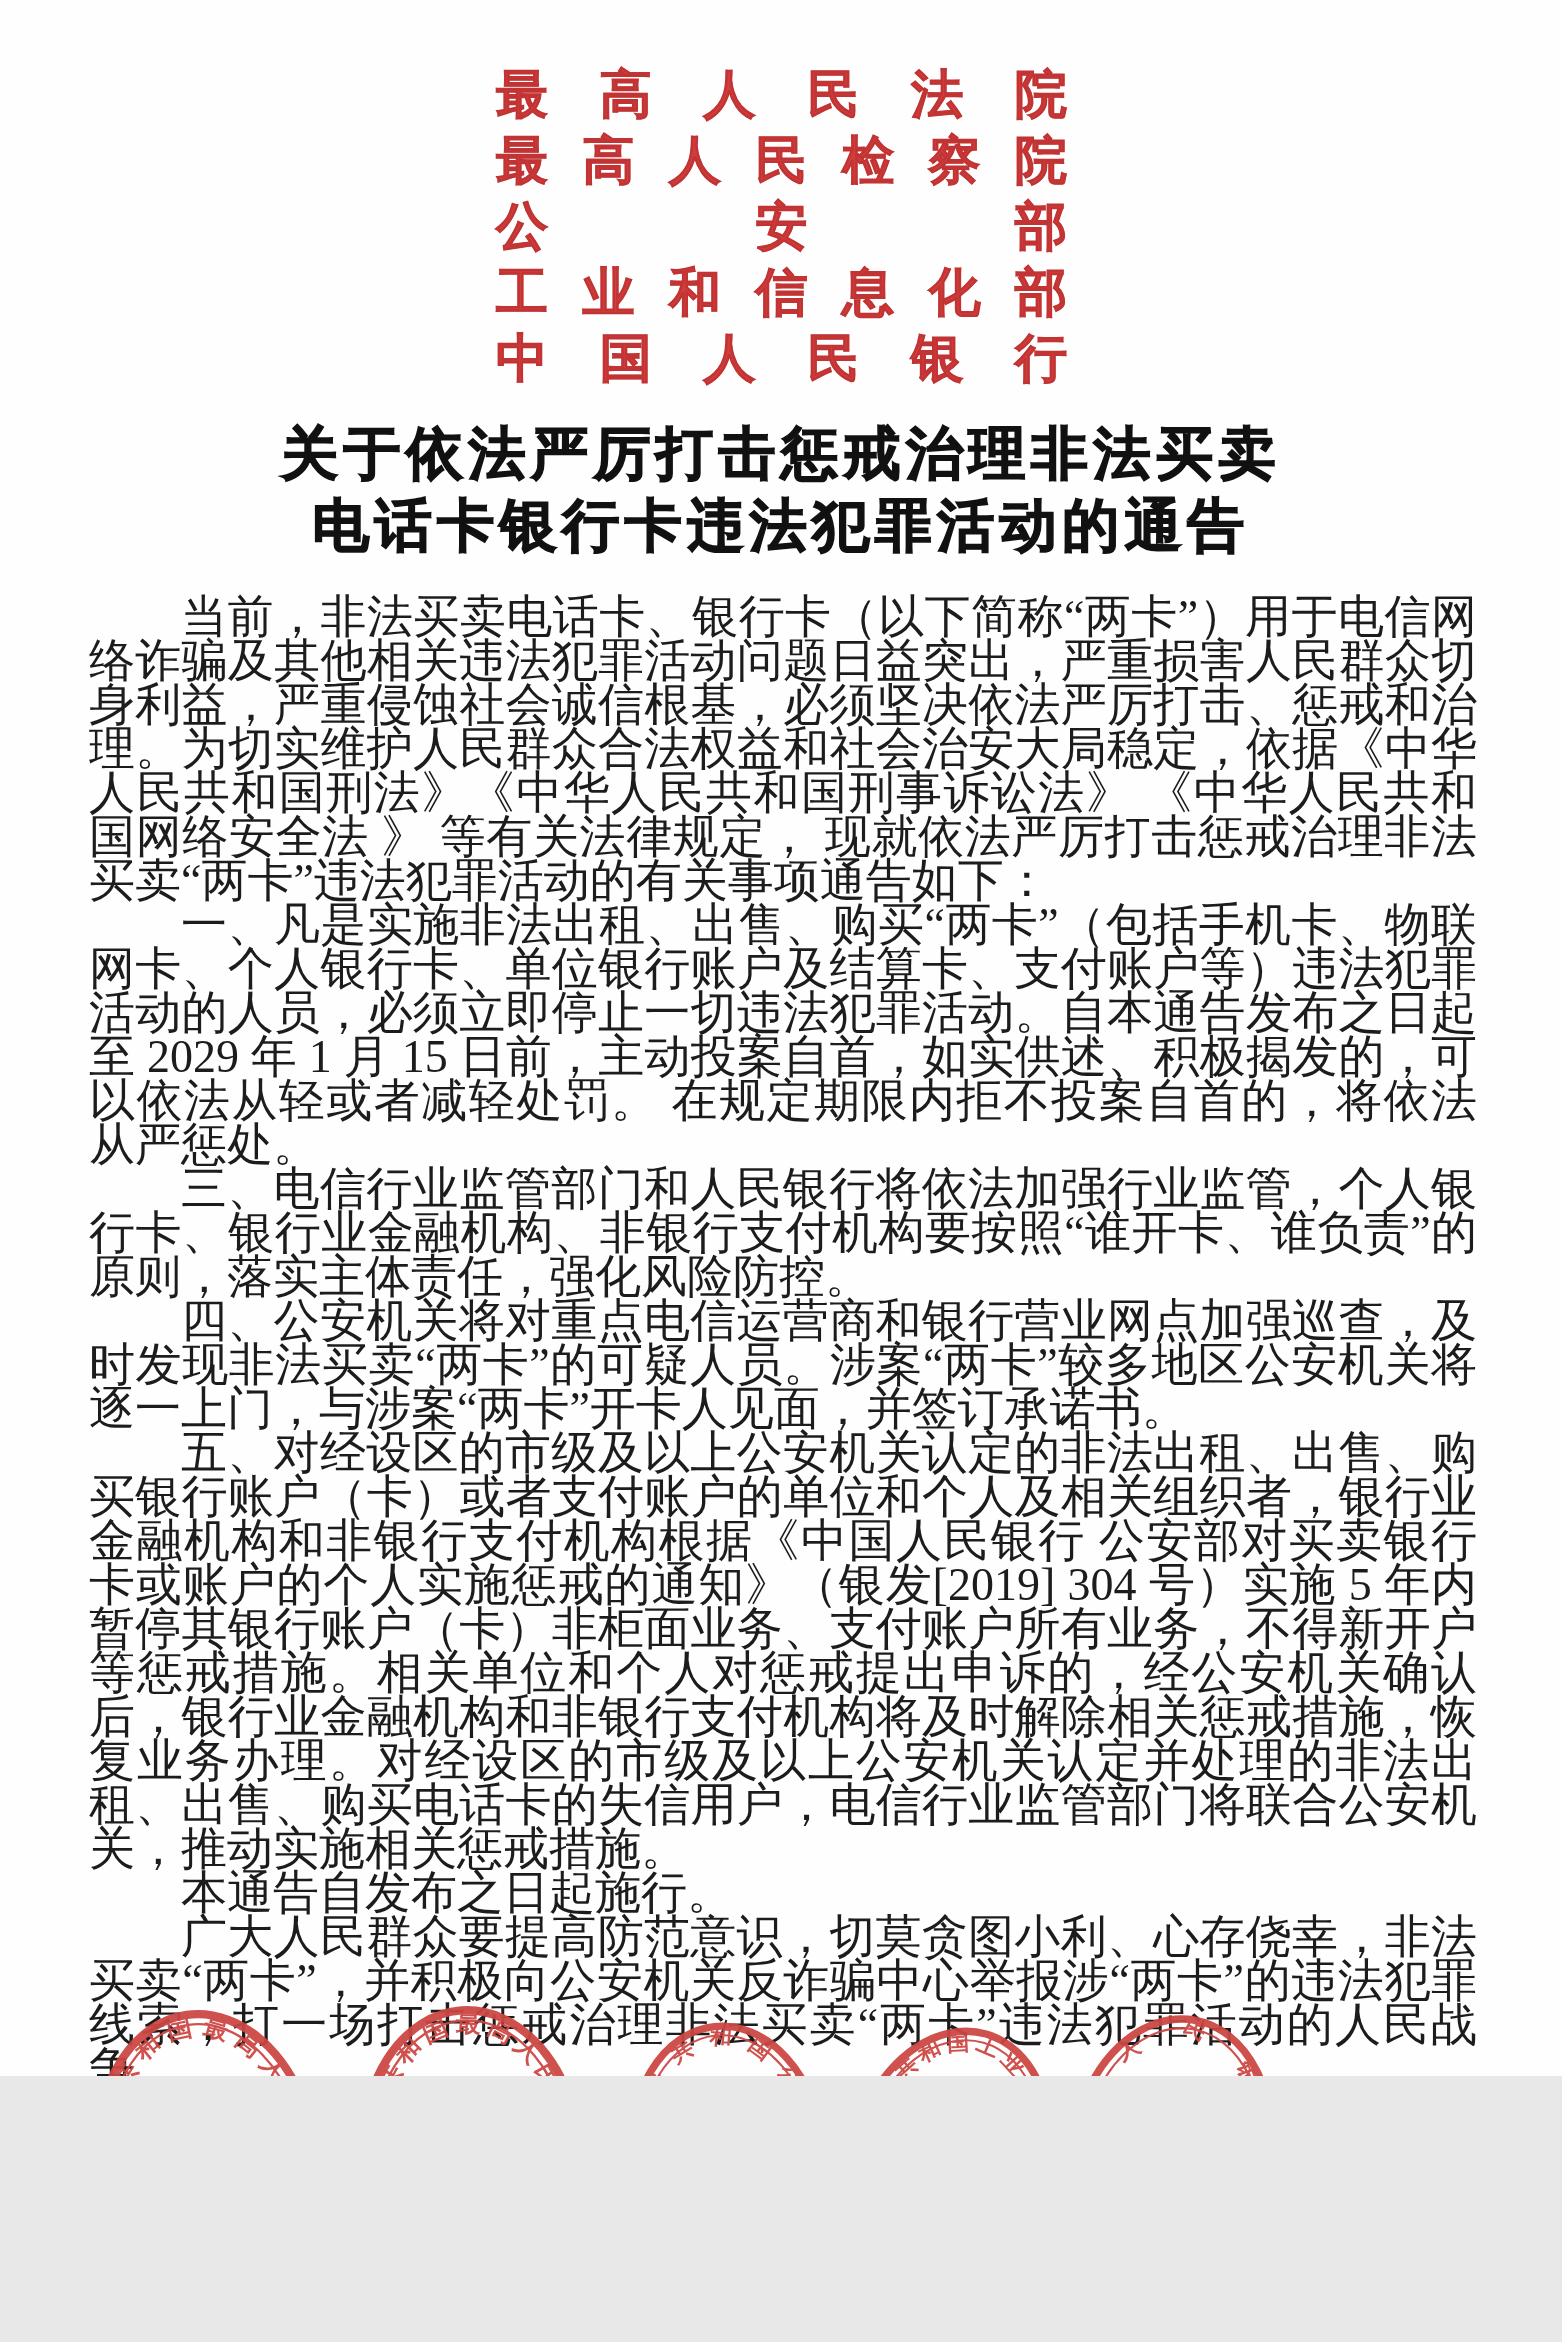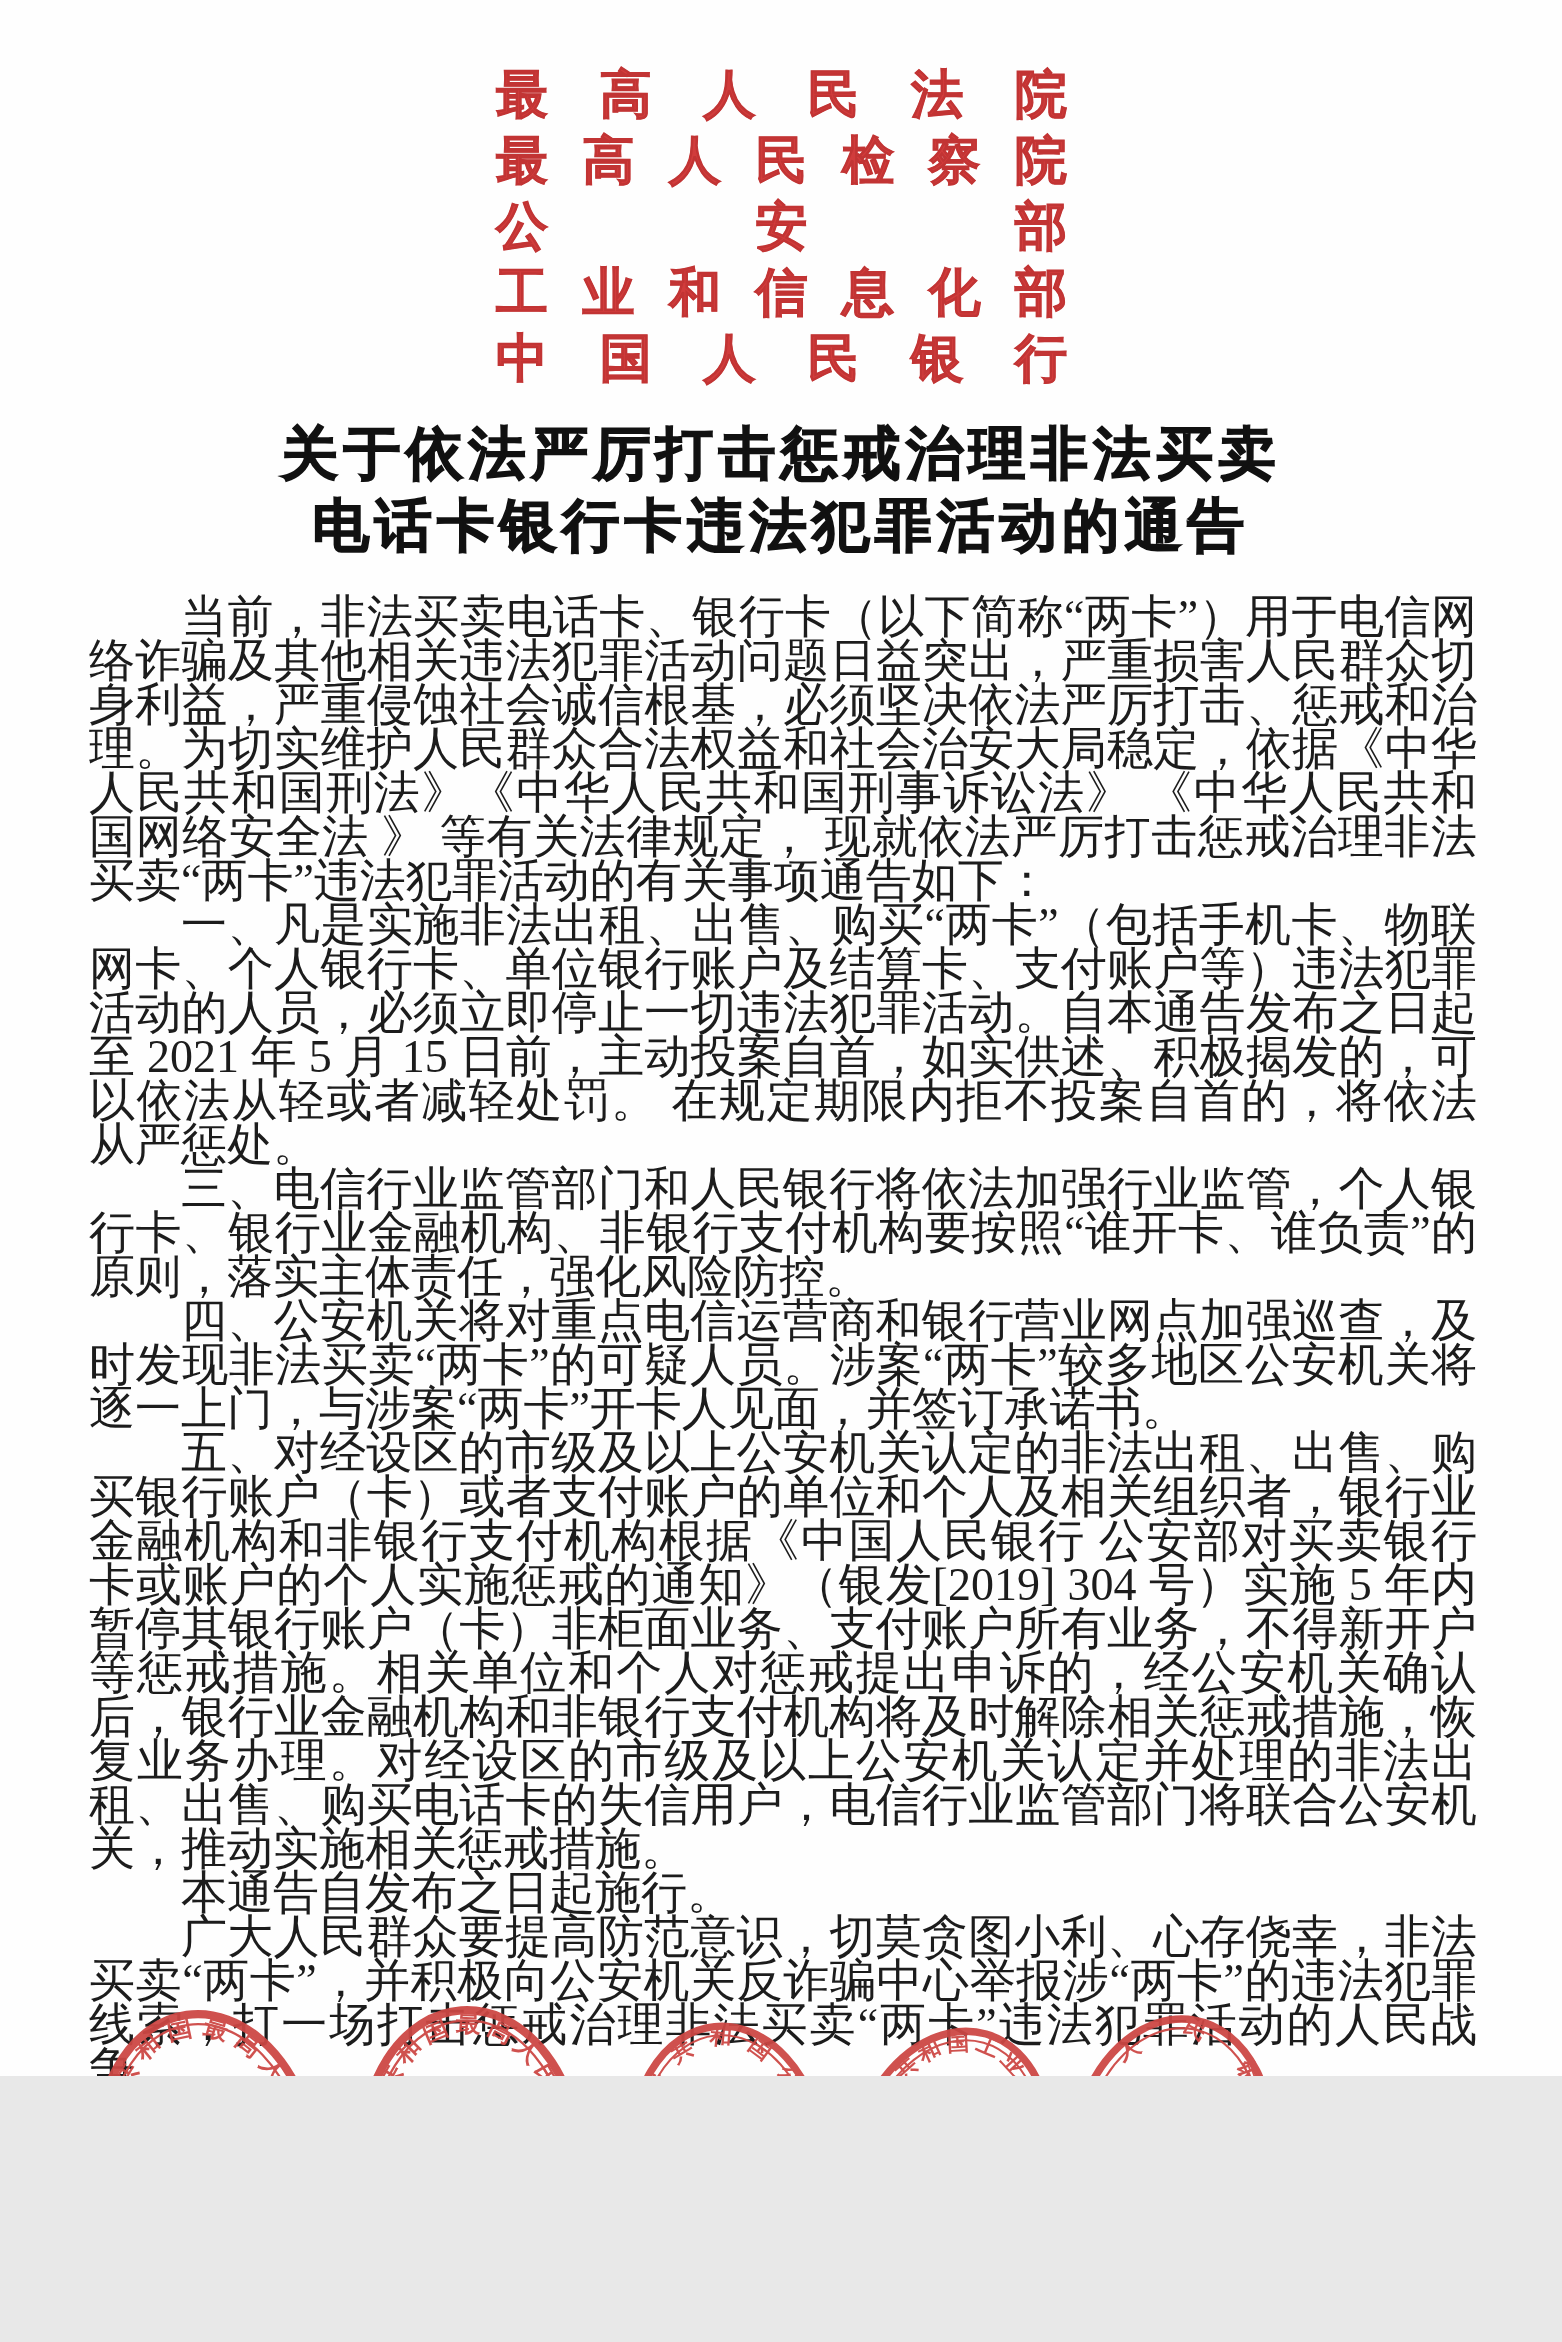--- a/index.html
+++ b/index.html
@@ -91,21 +91,21 @@
     <div class="agency-line">中国人民银行</div>
   </div>
 
   <div class="notice-title">
     <div class="t-line">关于依法严厉打击惩戒治理非法买卖</div>
     <div class="t-line">电话卡银行卡违法犯罪活动的通告</div>
   </div>
 
   <div class="body-text">
     <p class="body-p">当前，非法买卖电话卡、银行卡（以下简称“两卡”）用于电信网络诈骗及其他相关违法犯罪活动问题日益突出，严重损害人民群众切身利益，严重侵蚀社会诚信根基，必须坚决依法严厉打击、惩戒和治理。为切实维护人民群众合法权益和社会治安大局稳定，依据《中华人民共和国刑法》《中华人民共和国刑事诉讼法》 《中华人民共和国网络安全法 》 等有关法律规定， 现就依法严厉打击惩戒治理非法买卖“两卡”违法犯罪活动的有关事项通告如下：</p>
-    <p class="body-p">一、凡是实施非法出租、出售、购买“两卡”（包括手机卡、物联网卡、个人银行卡、单位银行账户及结算卡、支付账户等）违法犯罪活动的人员，必须立即停止一切违法犯罪活动。自本通告发布之日起至 2021 年 5 月 15 日前，主动投案自首，如实供述、积极揭发的，可以依法从轻或者减轻处罚。 在规定期限内拒不投案自首的，将依法从严惩处。</p>
+    <p class="body-p">一、凡是实施非法出租、出售、购买“两卡”（包括手机卡、物联网卡、个人银行卡、单位银行账户及结算卡、支付账户等）违法犯罪活动的人员，必须立即停止一切违法犯罪活动。自本通告发布之日起至 2029 年 1 月 15 日前，主动投案自首，如实供述、积极揭发的，可以依法从轻或者减轻处罚。 在规定期限内拒不投案自首的，将依法从严惩处。</p>
     <p class="body-p">三、电信行业监管部门和人民银行将依法加强行业监管，个人银行卡、银行业金融机构、非银行支付机构要按照“谁开卡、谁负责”的原则，落实主体责任，强化风险防控。</p>
     <p class="body-p">四、公安机关将对重点电信运营商和银行营业网点加强巡查，及时发现非法买卖“两卡”的可疑人员。涉案“两卡”较多地区公安机关将逐一上门，与涉案“两卡”开卡人见面，并签订承诺书。</p>
     <p class="body-p">五、对经设区的市级及以上公安机关认定的非法出租、出售、购买银行账户（卡）或者支付账户的单位和个人及相关组织者，银行业金融机构和非银行支付机构根据《中国人民银行 公安部对买卖银行卡或账户的个人实施惩戒的通知》（银发[2019] 304 号）实施 5 年内暂停其银行账户（卡）非柜面业务、支付账户所有业务，不得新开户等惩戒措施。相关单位和个人对惩戒提出申诉的，经公安机关确认后，银行业金融机构和非银行支付机构将及时解除相关惩戒措施，恢复业务办理。对经设区的市级及以上公安机关认定并处理的非法出租、出售、购买电话卡的失信用户，电信行业监管部门将联合公安机关，推动实施相关惩戒措施。</p>
     <p class="body-p">本通告自发布之日起施行。</p>
     <p class="body-p">广大人民群众要提高防范意识，切莫贪图小利、心存侥幸，非法买卖“两卡”，并积极向公安机关反诈骗中心举报涉“两卡”的违法犯罪线索，打一场打击惩戒治理非法买卖“两卡”违法犯罪活动的人民战争。</p>
   </div>
 
   <div class="seal-row">
 
     <div class="seal-wrap" style="left:92px;top:14.7px;width:230px;height:303px;">

